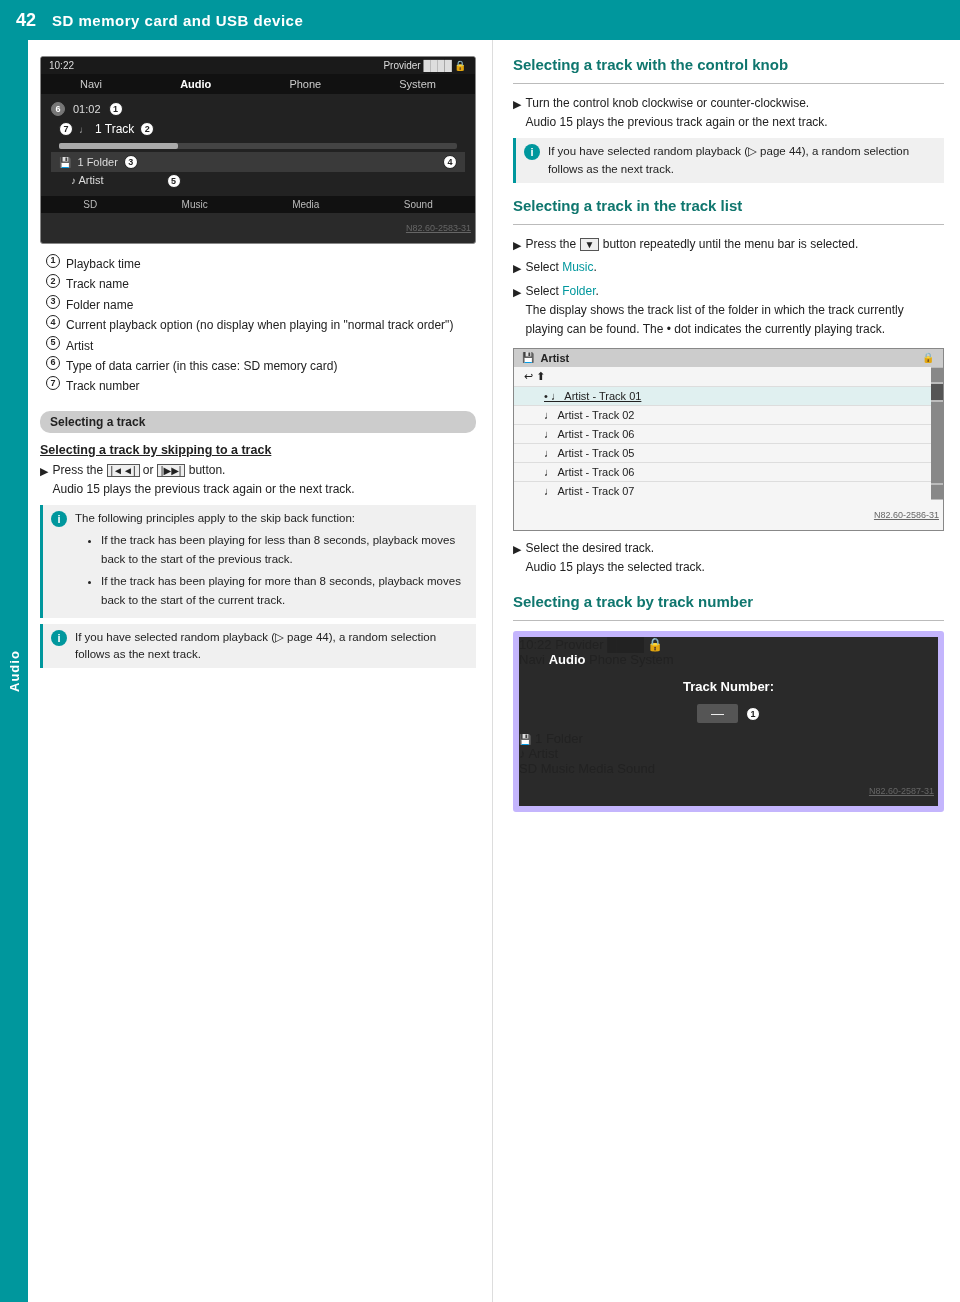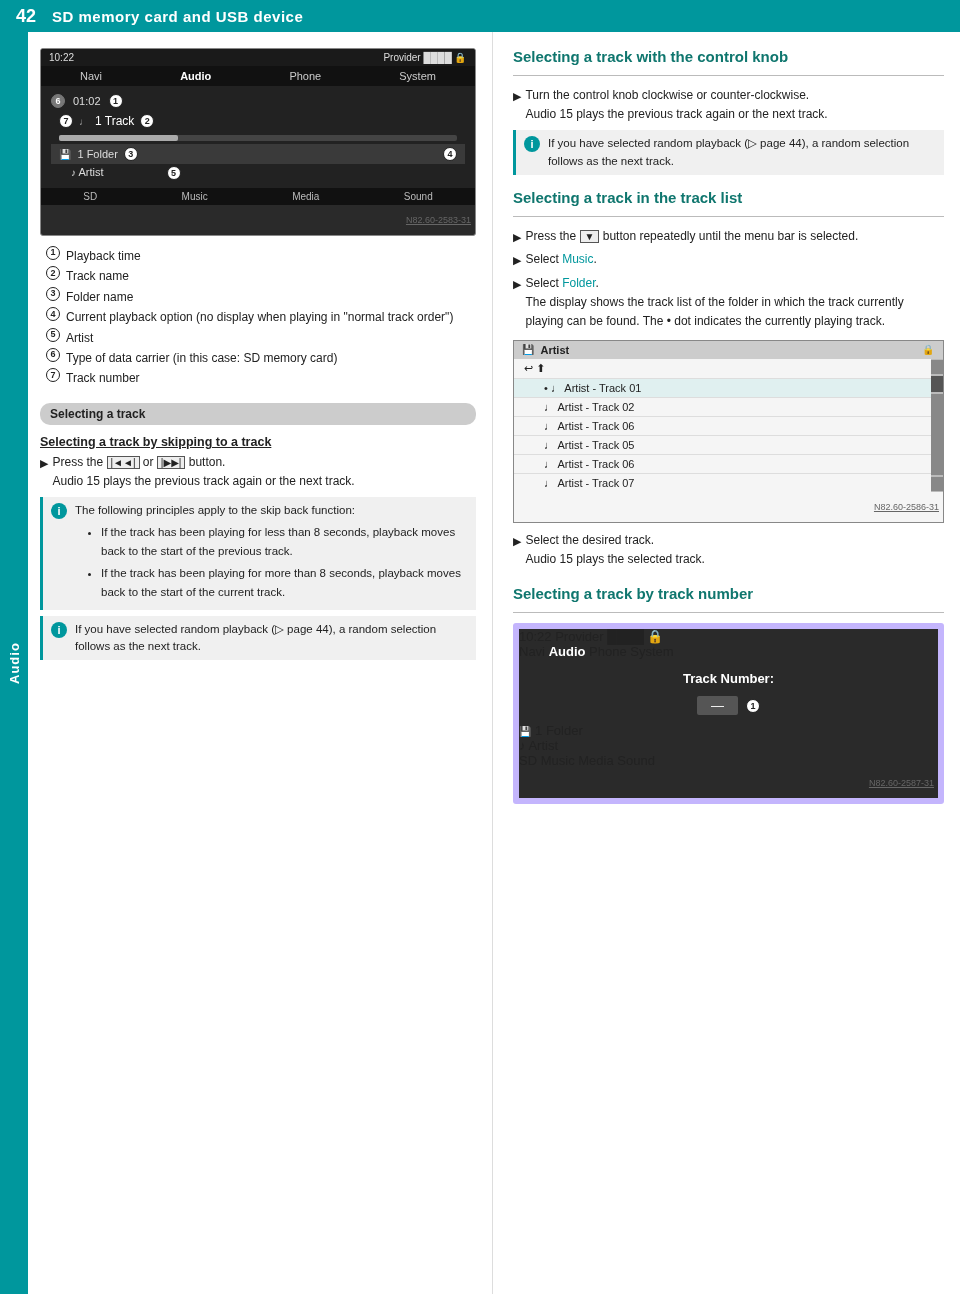--- a/index.html
+++ b/index.html
@@ -11,21 +11,21 @@
       background: #fff;
       color: #222;
     }
 
     
     .header-bar {
       background: #00979d;
       color: #fff;
       display: flex;
       align-items: center;
-      height: 32px;
+      height: 40px;
       padding: 0 16px;
     }
     .page-number {
       font-size: 18px;
       font-weight: bold;
       margin-right: 16px;
     }
     .header-title {
       font-size: 15px;
       font-weight: bold;
@@ -494,21 +494,21 @@
         <div class="track-list-header">
           <span style="font-size:10px;">💾</span>
           <span>Artist</span>
           <span style="margin-left:auto;font-size:10px;">🔒</span>
         </div>
         <div class="track-list-body">
           <div class="track-list-rows">
             <div class="track-list-row" style="padding-left:10px;">
               <span style="font-size:11px;">↩ <span>⬆</span></span>
             </div>
-            <div class="track-list-row" style="background:#e0f0f0;">
+            <div class="track-list-row" style="background:#e0f0f0;text-decoration:underline;">
               <span>• ♩ Artist - Track 01</span>
             </div>
             <div class="track-list-row">
               <span>♩ Artist - Track 02</span>
             </div>
             <div class="track-list-row">
               <span>♩ Artist - Track 06</span>
             </div>
             <div class="track-list-row">
               <span>♩ Artist - Track 05</span>

